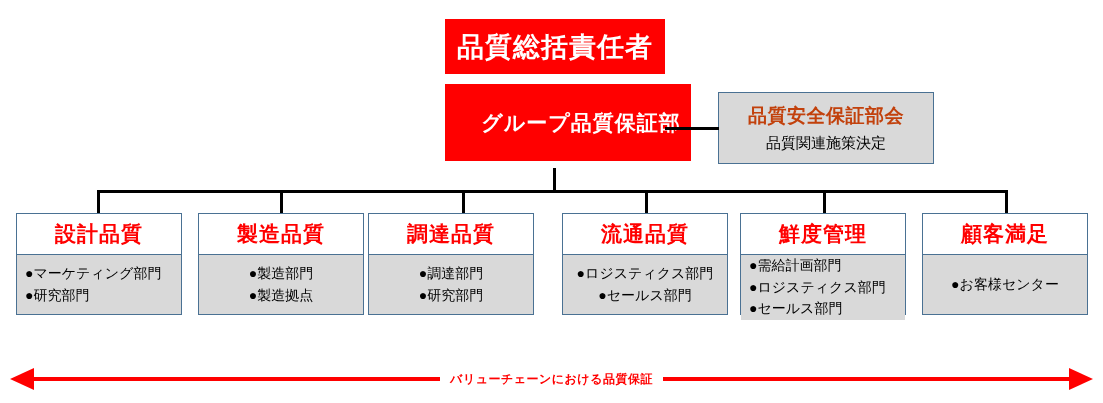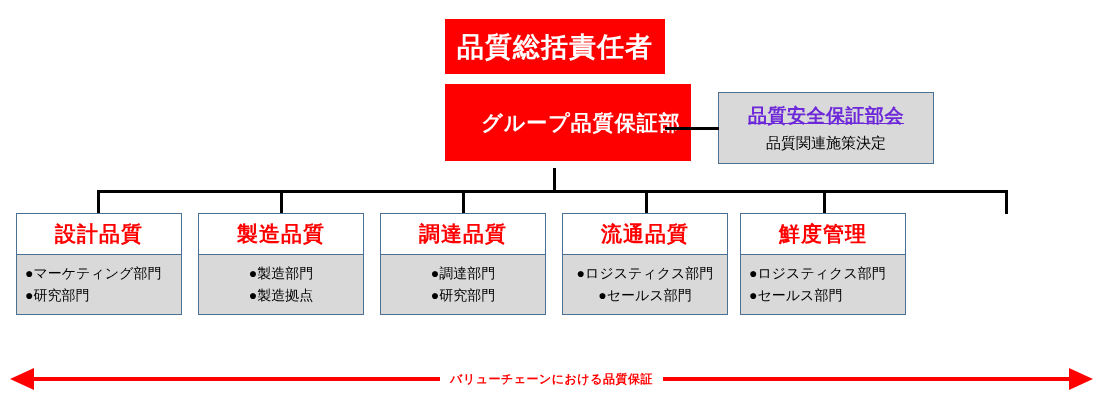--- a/index.html
+++ b/index.html
@@ -57,23 +57,22 @@
     box-sizing: border-box;
     display: flex;
     flex-direction: column;
     align-items: center;
     justify-content: center;
     gap: 5px;
   }
   #box-committee .committee-title {
     font-size: 19px;
     font-weight: bold;
-    color: #6d28d9;
+    color: #c2410c;
     letter-spacing: 0.5px;
-    text-decoration: underline;
   }
   #box-committee .committee-sub {
     font-size: 15px;
     color: #000000;
   }
 
   
   .conn {
     position: absolute;
     background: #000000;
@@ -192,44 +191,51 @@
   </div>
 
   <div class="pillar" style="left:198px;">
     <div class="pillar-head">製造品質</div>
     <div class="pillar-body align-center">
       <div class="pillar-item">●製造部門</div>
       <div class="pillar-item">●製造拠点</div>
     </div>
   </div>
 
-  <div class="pillar" style="left:380px;">
+  <div class="pillar" style="left:368px;">
     <div class="pillar-head">調達品質</div>
     <div class="pillar-body align-center">
       <div class="pillar-item">●調達部門</div>
       <div class="pillar-item">●研究部門</div>
     </div>
   </div>
 
   <div class="pillar" style="left:562px;">
     <div class="pillar-head">流通品質</div>
     <div class="pillar-body align-center">
       <div class="pillar-item">●ロジスティクス部門</div>
       <div class="pillar-item">●セールス部門</div>
     </div>
   </div>
 
   <div class="pillar" style="left:740px;">
     <div class="pillar-head">鮮度管理</div>
     <div class="pillar-body align-left">
+      <div class="pillar-item">●需給計画部門</div>
       <div class="pillar-item">●ロジスティクス部門</div>
       <div class="pillar-item">●セールス部門</div>
     </div>
   </div>
 
+  <div class="pillar" style="left:922px;">
+    <div class="pillar-head">顧客満足</div>
+    <div class="pillar-body align-center">
+      <div class="pillar-item">●お客様センター</div>
+    </div>
+  </div>
 
   <svg id="value-chain-arrow" viewBox="0 0 1103 42">
     <line x1="30" y1="21" x2="1073" y2="21" stroke="#FF0000" stroke-width="4"></line>
     <polygon points="10,21 34,10 34,32" fill="#FF0000"></polygon>
     <polygon points="1093,21 1069,10 1069,32" fill="#FF0000"></polygon>
   </svg>
   <div id="value-chain-label">
     <span>バリューチェーンにおける品質保証</span>
   </div>
 

